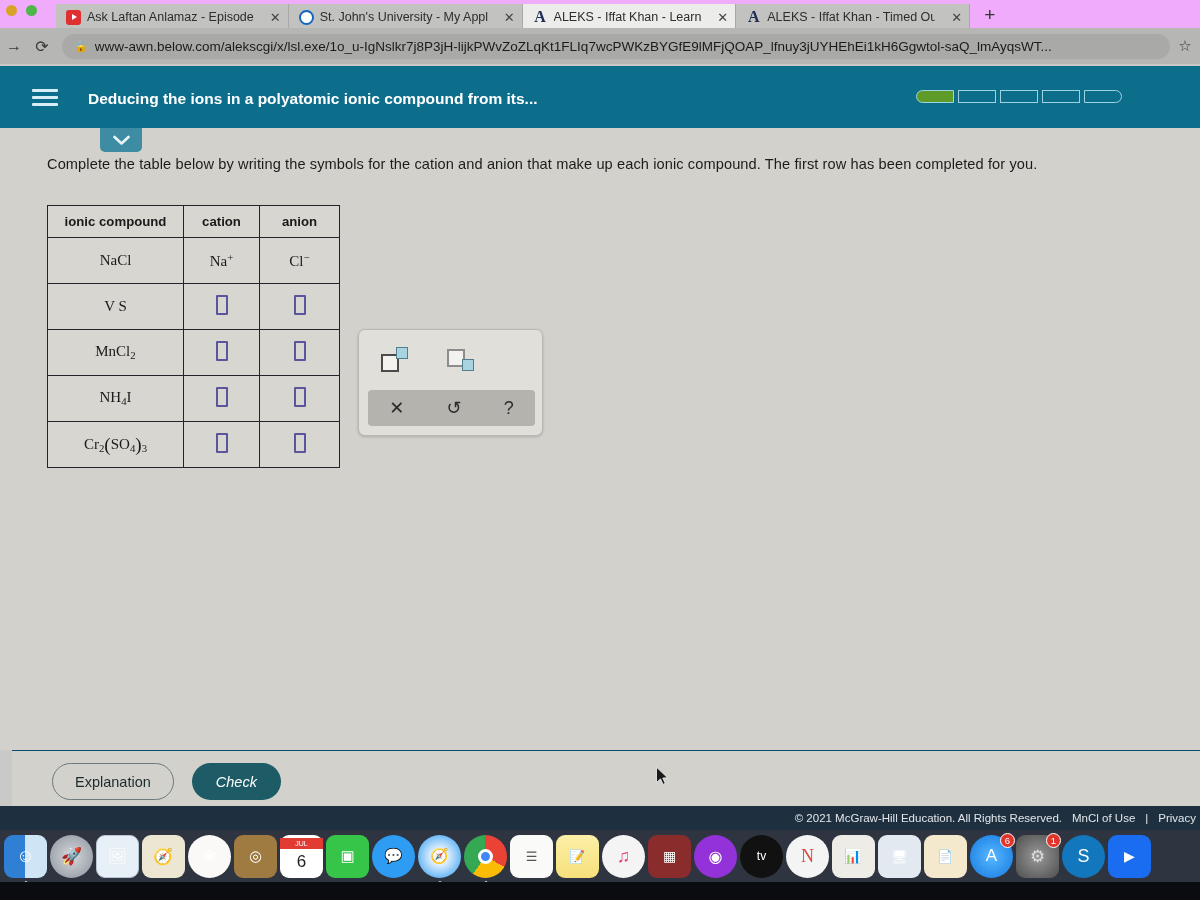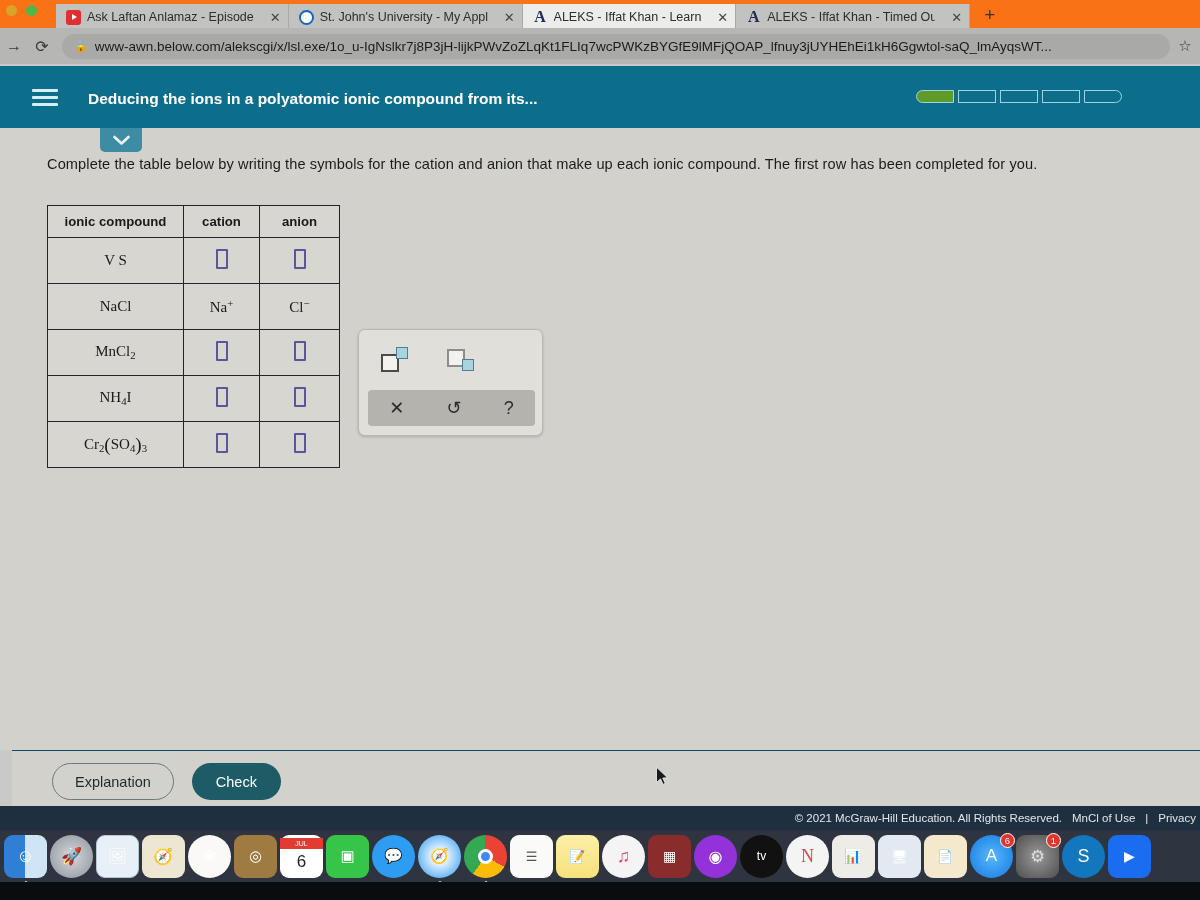--- a/index.html
+++ b/index.html
@@ -7,21 +7,21 @@
     width: 1200px; height: 900px;
     font-family: "Liberation Sans", sans-serif;
     overflow: hidden;
     background: #c9c9c7;
   }
   #screen { position: relative; width: 1200px; height: 900px; }
 
   
   .tabstrip {
     position: absolute; left: 0; top: 0; width: 1200px; height: 28px;
-    background: #f97316;
+    background: #f0abfc;
   }
   .traffic { position: absolute; left: 6px; top: 5px; display: flex; gap: 9px; }
   .dot { width: 11px; height: 11px; border-radius: 50%; }
   .dot.y { background: #d9a32a; }
   .dot.g { background: #4fb749; }
   .tabs { position: absolute; left: 56px; top: 0; display: flex; align-items: flex-end; height: 28px; }
   .tab {
     height: 26px; display: flex; align-items: center; gap: 6px;
     padding: 0 7px 0 10px; font-size: 12.5px; color: #2d2d2d;
     background: #c2c2c0; border-right: 1px solid #a9a9a7;
@@ -134,20 +134,21 @@
   .btn-outline {
     height: 37px; padding: 0 22px; border-radius: 19px;
     border: 1.2px solid #6d7a7d; background: transparent;
     font-size: 14.5px; color: #1d2a2d; cursor: pointer;
     font-family: "Liberation Sans", sans-serif;
   }
   .btn-solid {
     height: 37px; padding: 0 24px; border-radius: 19px; border: none;
     background: #1d5b66; color: #ffffff; font-size: 14.5px; cursor: pointer;
     font-family: "Liberation Sans", sans-serif;
+    font-style: italic;
   }
   .cursor-arrow { position: absolute; left: 655px; top: 766px; width: 14px; height: 20px; }
 
   
   .footer {
     position: absolute; left: 0; top: 806px; width: 1200px; height: 24px;
     background: #1e3040; display: flex; align-items: center; justify-content: flex-end;
     padding-right: 4px; gap: 10px; font-size: 11.5px; color: #e2e6ea;
   }
   .footer a { color: #e2e6ea; text-decoration: none; }
@@ -252,28 +253,28 @@
     <table class="ions">
       <thead>
         <tr>
           <th class="c-comp">ionic compound</th>
           <th class="c-cat">cation</th>
           <th class="c-ani">anion</th>
         </tr>
       </thead>
       <tbody>
         <tr>
-          <td>V S</td>
-          <td><span class="inbox"></span></td>
-          <td><span class="inbox"></span></td>
-        </tr>
-        <tr>
           <td>NaCl</td>
           <td>Na<sup>+</sup></td>
           <td>Cl<sup>−</sup></td>
+        </tr>
+        <tr>
+          <td>V S</td>
+          <td><span class="inbox"></span></td>
+          <td><span class="inbox"></span></td>
         </tr>
         <tr>
           <td>MnCl<sub>2</sub></td>
           <td><span class="inbox"></span></td>
           <td><span class="inbox"></span></td>
         </tr>
         <tr>
           <td>NH<sub>4</sub>I</td>
           <td><span class="inbox"></span></td>
           <td><span class="inbox"></span></td>

